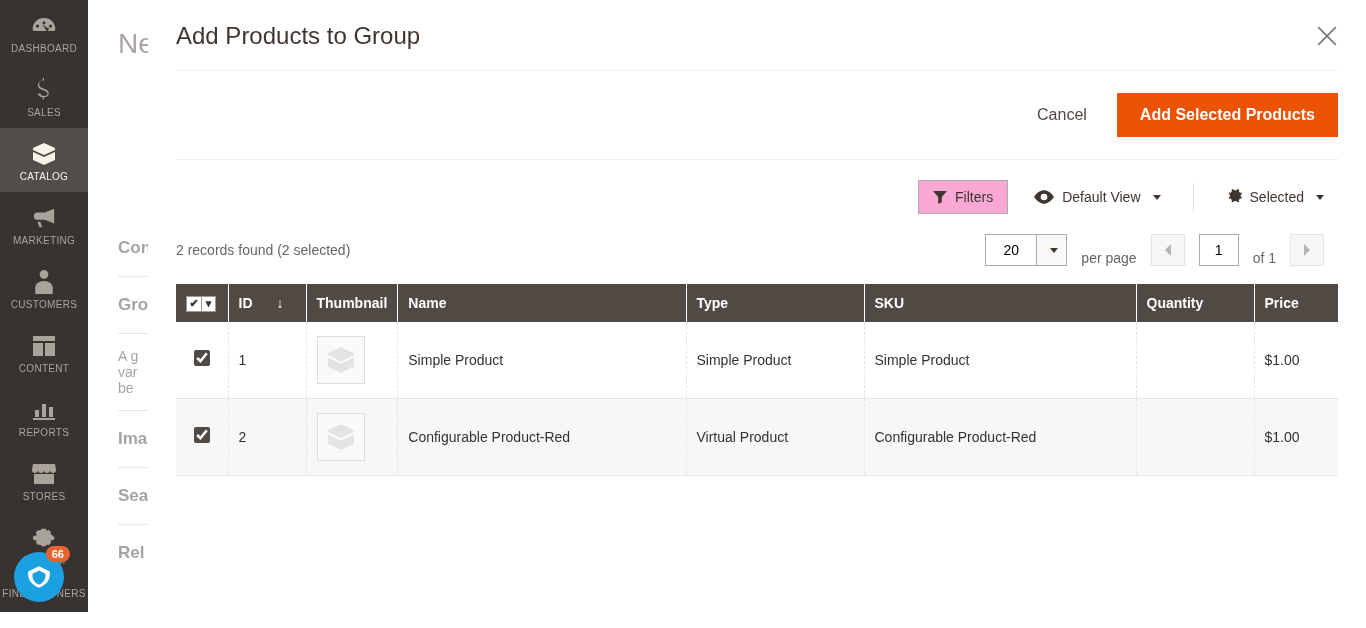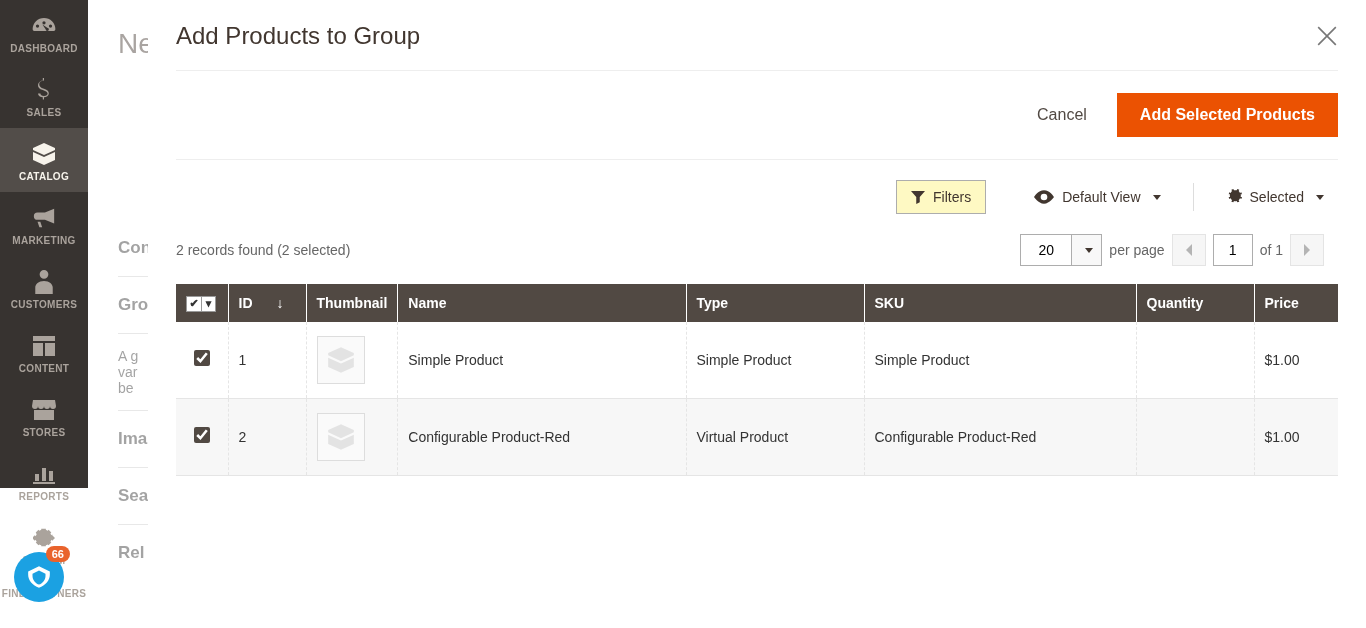--- a/index.html
+++ b/index.html
@@ -1,19 +1,19 @@
 <!DOCTYPE html>
 <html><head>
 <meta charset="utf-8">
 <style>
   * { box-sizing: border-box; margin: 0; padding: 0; }
   html, body { width: 1366px; height: 628px; font-family: 'Helvetica Neue', Helvetica, Arial, sans-serif; overflow: hidden; background: #fff; }
 
   
-  .sidebar { position: absolute; left: 0; top: 0; width: 88px; height: 488px; background: #373330; z-index: 1; font-weight: bold; }
+  .sidebar { position: absolute; left: 0; top: 0; width: 88px; height: 612px; background: #373330; z-index: 1; }
   .sidebar-item { display: flex; flex-direction: column; align-items: center; justify-content: center; color: #aaa39c; font-size: 10px; text-transform: uppercase; letter-spacing: 0.3px; padding: 12px 0 10px 0; cursor: pointer; position: relative; }
   .sidebar-item.active { background: #524d49; color: #f7f3eb; }
   .sidebar-item.active .sidebar-icon svg { fill: #f7f3eb; }
   .sidebar-icon { height: 28px; display: flex; align-items: center; justify-content: center; margin-bottom: 3px; }
   .sidebar-icon svg { fill: #aaa39c; }
   .sidebar-partners { color: #aaa39c; font-size: 10px; text-align: center; }
 
   
   .bubble { position: absolute; left: 14px; bottom: 26px; width: 50px; height: 50px; border-radius: 50%; background: #1ba1e2; display:flex; align-items:center; justify-content:center; z-index: 2; margin-top: 31px; }
   .bubble-badge { position: absolute; top: -6px; right: -6px; background: #e9632c; color: #fff; border-radius: 10px; font-size: 11px; padding: 2px 6px; font-weight: 600; }
@@ -30,27 +30,27 @@
   .modal { position: absolute; left: 148px; top: 0; right: 0; bottom: 0; background: #fff; z-index: 4; padding: 0 28px 0 28px; overflow: hidden; }
   .modal-header { display: flex; align-items: center; justify-content: space-between; padding: 22px 0 20px 0; }
   .modal-title { font-size: 24px; font-weight: 400; color: #41362f; }
   .close-x { cursor: pointer; font-size: 0; }
   .toolbar { border-top: 1px solid #eee; border-bottom: 1px solid #eee; padding: 22px 0; display: flex; justify-content: flex-end; align-items: center; gap: 24px; }
   .btn-cancel { background: none; border: none; color: #514943; font-size: 16px; cursor: pointer; padding: 10px 6px; }
   .btn-primary { background: #eb5202; border: 1px solid #eb5202; color: #ffffff; font-size: 16px; font-weight: 600; padding: 12px 22px; cursor: pointer; border-radius: 0; }
 
   .grid-controls { display: flex; justify-content: flex-end; align-items: center; gap: 0; padding: 20px 0 10px 0; }
   .gc-btn { display: inline-flex; align-items: center; gap: 8px; font-size: 14px; color: #41362f; padding: 8px 14px; cursor: pointer; }
-  .gc-btn.filters { border: 1px solid #adadad; background: #fef9c3; margin-right: 34px; }
+  .gc-btn.filters { border: 1px solid #adadad; background: #f9a8d4; margin-right: 12px; }
   .gc-sep { width: 1px; height: 28px; background: #ddd; margin: 0 18px; }
   .chev-down { width:0; height:0; border-left:4px solid transparent; border-right:4px solid transparent; border-top:5px solid #41362f; display:inline-block; margin-left:4px; }
 
   .grid-meta { display: flex; justify-content: space-between; align-items: center; padding: 10px 14px 18px 0; }
   .records-found { font-size: 14px; color: #666; }
-  .pager { display: flex; align-items: center; gap: 7px; font-size: 14px; color: #666; }
+  .pager { display: flex; align-items: flex-end; gap: 14px; font-size: 14px; color: #666; }
   .perpage-wrap { display: flex; align-items: center; }
   .perpage-input { width: 52px; height: 32px; border: 1px solid #adadad; text-align: center; font-size: 14px; }
   .perpage-dd { width: 30px; height: 32px; border: 1px solid #adadad; border-left: none; background: #f8f8f8; display:flex; align-items:center; justify-content:center; cursor:pointer; }
   .pager-btn { width: 34px; height: 32px; border: 1px solid #cfcfcf; background: #f0f0f0; display:flex; align-items:center; justify-content:center; cursor: pointer; }
   .pager-btn.disabled { opacity: .55; cursor: default; }
   .page-input { width: 40px; height: 32px; border: 1px solid #adadad; text-align: center; font-size: 14px; }
 
   
   table.grid { width: 100%; border-collapse: collapse; }
   table.grid thead th { background: #514943; color: #fff; font-size: 14px; font-weight: 600; text-align: left; padding: 10px 10px; border-right: 1px dashed rgba(255,255,255,0.15); position: relative; }
@@ -120,33 +120,33 @@
   <div class="sidebar-item">
     <span class="sidebar-icon">
       <svg width="22" height="20" viewBox="0 0 22 20">
           <path d="M0 0h22v5H0V0zm0 7h10v13H0V7zm12 0h10v13H12V7z"></path>
         </svg>
     </span>
     <span>Content</span>
   </div>
   <div class="sidebar-item">
     <span class="sidebar-icon">
+      <svg width="22" height="20" viewBox="0 0 22 20">
+          <path d="M0 18h22v2H0v-2zM2 10h4v7H2v-7zm7-6h4v13H9V4zm7 3h4v10h-4V7z"></path>
+        </svg>
+    </span>
+    <span>Reports</span>
+  </div>
+  <div class="sidebar-item">
+    <span class="sidebar-icon">
       <svg width="24" height="20" viewBox="0 0 24 20">
           <path d="M1 0h22l1 6a3 3 0 0 1-6 0 3 3 0 0 1-6 0 3 3 0 0 1-6 0 3 3 0 0 1-6 0L1 0zm1 10h20v10H2V10z"></path>
         </svg>
     </span>
     <span>Stores</span>
-  </div>
-  <div class="sidebar-item">
-    <span class="sidebar-icon">
-      <svg width="22" height="20" viewBox="0 0 22 20">
-          <path d="M0 18h22v2H0v-2zM2 10h4v7H2v-7zm7-6h4v13H9V4zm7 3h4v10h-4V7z"></path>
-        </svg>
-    </span>
-    <span>Reports</span>
   </div>
   <div class="sidebar-item">
     <span class="sidebar-icon">
       <svg width="22" height="22" viewBox="0 0 24 24">
           <path d="M12 8a4 4 0 1 1 0 8 4 4 0 0 1 0-8zm9 1l3 3-3 3-1-1a8 8 0 0 1-1 2l1 1-3 3-1-1a8 8 0 0 1-2 1l0 1H9l0-1a8 8 0 0 1-2-1l-1 1-3-3 1-1a8 8 0 0 1-1-2l-1 1-3-3 3-3 1 1a8 8 0 0 1 1-2L3 6l3-3 1 1a8 8 0 0 1 2-1l0-1h5l0 1a8 8 0 0 1 2 1l1-1 3 3-1 1a8 8 0 0 1 1 2l1-1z"></path>
         </svg>
     </span>
     <span>System</span>
   </div>
   <div class="sidebar-item sidebar-partners">

